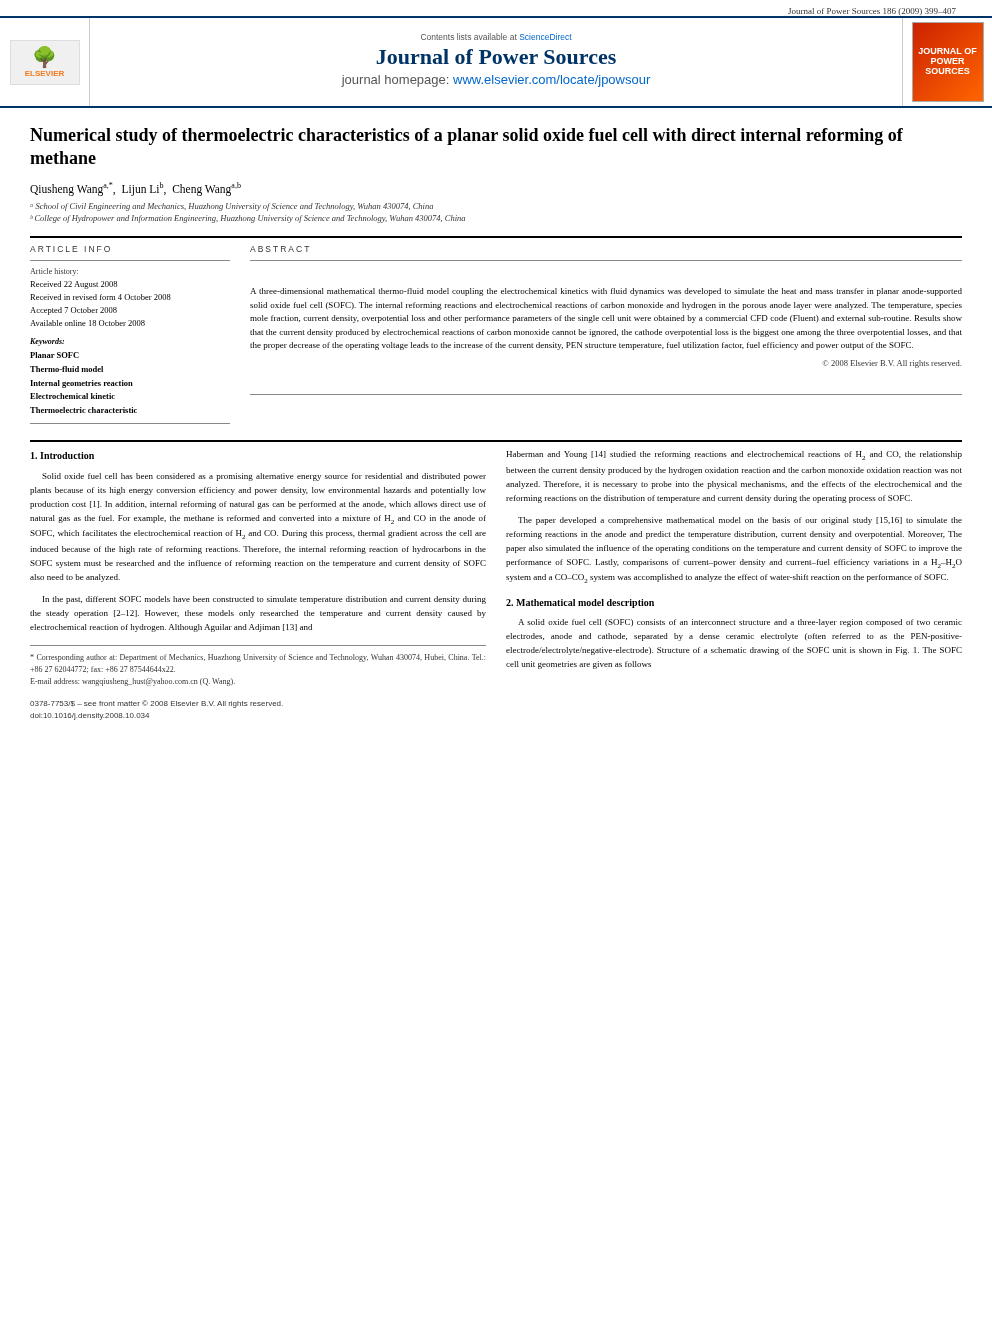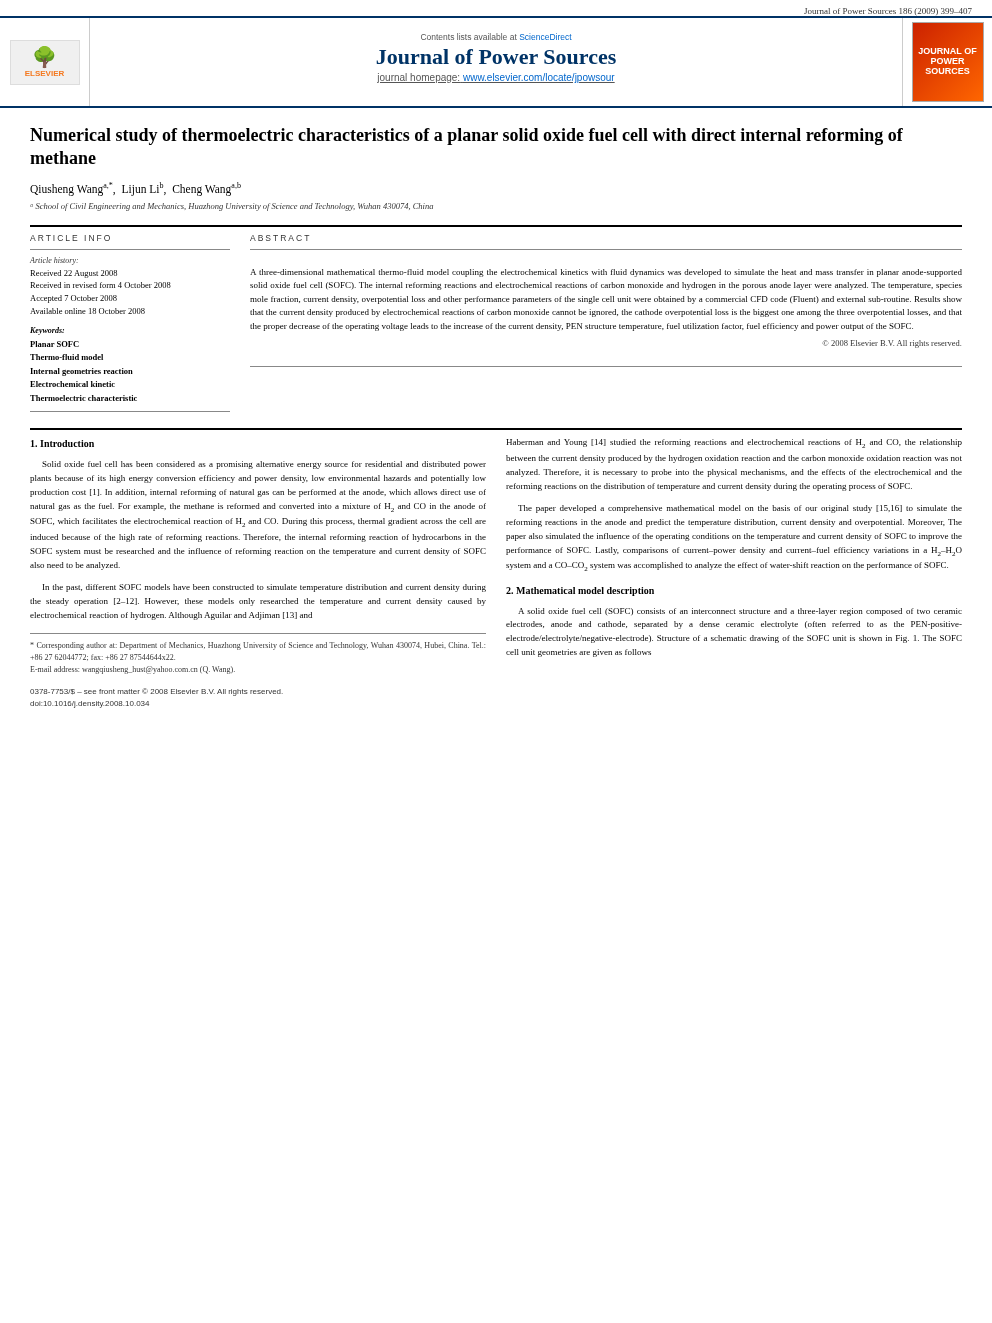--- a/index.html
+++ b/index.html
@@ -15,21 +15,21 @@
     .page {
       width: 992px;
       min-height: 1323px;
       background: #fff;
       padding: 0;
     }
     .journal-ref {
       font-size: 9px;
       color: #333;
       text-align: right;
-      padding-right: 20px;
+      padding-right: 36px;
       padding-top: 6px;
     }
 
     .journal-banner {
       display: flex;
       align-items: stretch;
       border-bottom: 2px solid #003366;
       border-top: 2px solid #003366;
       margin: 0;
     }
@@ -83,24 +83,23 @@
       text-decoration: none;
     }
     .journal-title-banner {
       font-size: 22px;
       font-weight: bold;
       color: #003366;
       font-family: "Times New Roman", Times, serif;
       margin: 2px 0;
     }
     .journal-homepage {
-      font-size: 10px;
+      font-size: 13px;
       color: #555;
       font-family: Arial, sans-serif;
-      text-decoration: underline;
     }
     .homepage-link {
       color: #0066cc;
       text-decoration: none;
     }
 
     .banner-right {
       width: 90px;
       padding: 4px;
       display: flex;
@@ -197,21 +196,20 @@
       border-top: 1px solid #888;
       border-bottom: 1px solid #888;
       padding: 6px 0;
       font-size: 8.5px;
       font-family: "Times New Roman", Times, serif;
     }
     .info-group {
       margin-bottom: 8px;
     }
     .info-label {
-      font-style: italic;
       font-size: 8px;
       margin-bottom: 2px;
       color: #333;
     }
     .info-item {
       font-size: 8.5px;
       line-height: 1.5;
     }
 
     .keywords-section {
@@ -224,21 +222,21 @@
       margin-bottom: 3px;
     }
     .keyword-item {
       font-size: 8.5px;
       line-height: 1.6;
     }
 
     .abstract-box {
       border-top: 1px solid #888;
       border-bottom: 1px solid #888;
-      padding: 16px 0;
+      padding: 24px 0;
       font-size: 9px;
       font-family: "Times New Roman", Times, serif;
       line-height: 1.5;
       text-align: justify;
     }
     .copyright-line {
       font-size: 8.5px;
       text-align: right;
       margin-top: 4px;
       font-family: "Times New Roman", Times, serif;
@@ -347,20 +345,21 @@
     <div class="article-title">Numerical study of thermoelectric characteristics of a planar solid oxide fuel cell with direct internal reforming of methane</div>
 
     <div class="authors">
       <span>Qiusheng Wang</span><span class="author-sup">a,*</span>,&nbsp;
       <span>Lijun Li</span><span class="author-sup">b</span>,&nbsp;
       <span>Cheng Wang</span><span class="author-sup">a,b</span>
     </div>
 
     <div class="affiliations">
       <div>ᵃ School of Civil Engineering and Mechanics, Huazhong University of Science and Technology, Wuhan 430074, China</div>
+      <div>ᵇ College of Hydropower and Information Engineering, Huazhong University of Science and Technology, Wuhan 430074, China</div>
     </div>
 
     <hr class="divider-thick">
 
     <div class="two-col">
 
       <div class="col-left">
         <div class="section-label">ARTICLE  INFO</div>
         <div class="article-info-box">
           <div class="info-group">

